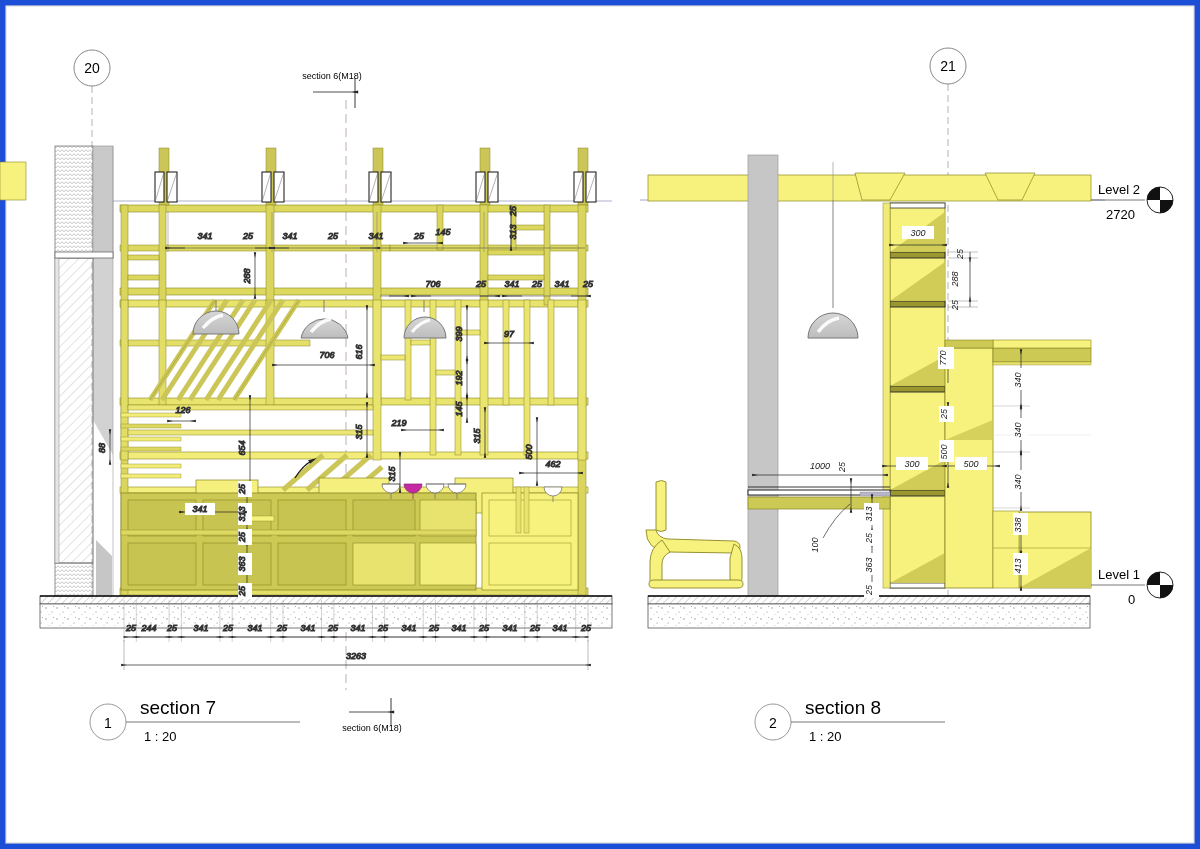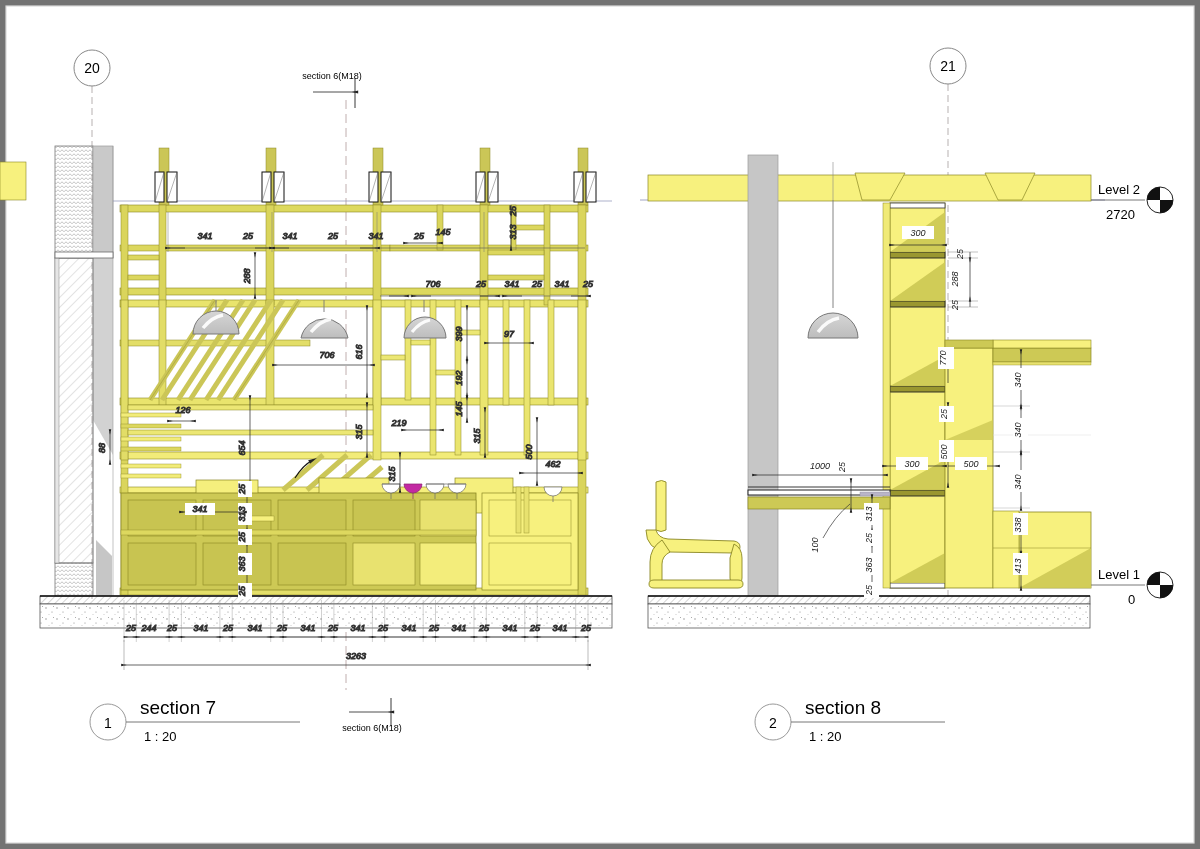--- a/index.html
+++ b/index.html
@@ -1,17 +1,17 @@
 <!DOCTYPE html>
 <html><head>
 <meta charset="utf-8">
 <style>
   html,body{margin:0;padding:0;background:#b9b9b9;}
   body{font-family:"Liberation Sans", sans-serif;}
-  #sheet{position:relative;width:1200px;height:849px;background:#737373;overflow:hidden;}
+  #sheet{position:relative;width:1200px;height:849px;background:#1d4ed8;overflow:hidden;}
   #sheet svg{position:absolute;left:0;top:0;}
   .dimtext{font-family:"Liberation Sans", sans-serif;font-size:9px;font-style:italic;fill:#1a1a1a;}
   .dimtext-h{font-family:"Liberation Sans", sans-serif;font-size:9px;font-style:italic;fill:#1a1a1a;}
   .leveltext{font-family:"Liberation Sans", sans-serif;font-size:13px;fill:#000;}
   .titletext{font-family:"Liberation Sans", sans-serif;font-size:19px;fill:#000;}
   .scaletext{font-family:"Liberation Sans", sans-serif;font-size:13px;fill:#000;}
   .bubbletext{font-family:"Liberation Sans", sans-serif;font-size:14px;fill:#000;}
   .marktext{font-family:"Liberation Sans", sans-serif;font-size:9px;fill:#000;}
 </style>
 </head>

